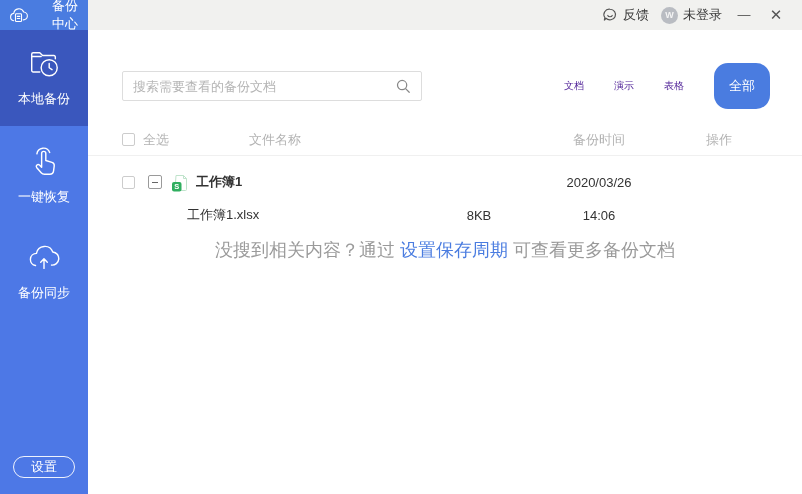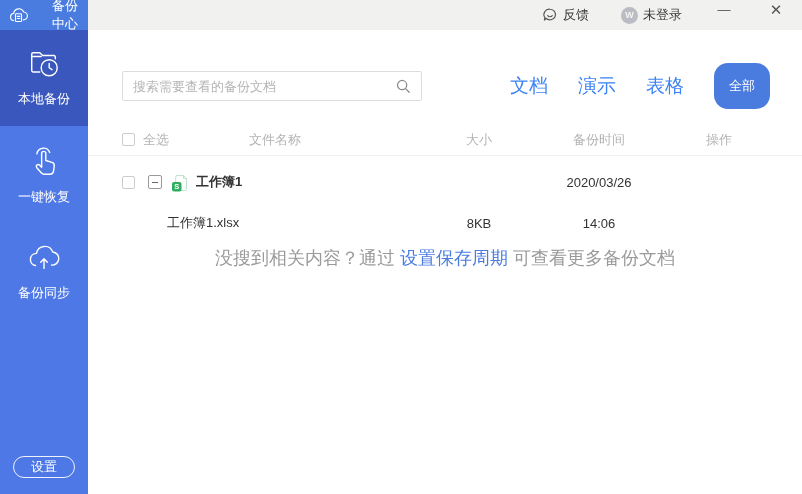--- a/index.html
+++ b/index.html
@@ -3,58 +3,58 @@
 <meta charset="utf-8">
 <style>
   * { margin:0; padding:0; box-sizing:border-box; }
   html,body { background:#e8e8e8; }
   body { font-family:"Liberation Sans","DejaVu Sans",sans-serif; }
   .window { position:relative; width:802px; height:494px; background:#fff; overflow:hidden; }
 
   
   .titlebar { position:absolute; top:0; left:0; right:0; height:30px; background:#f1f1ef; display:flex; align-items:stretch; }
   .logo-area { width:88px; background:#4a7ce0; display:flex; align-items:center; padding-left:9px; gap:24px; color:#fff; font-size:13px; }
-  .titlebar-right { margin-left:auto; display:flex; gap:32px; padding-right:16px; color:#3c3c3c; font-size:13px; }
+  .titlebar-right { margin-left:auto; display:flex; align-items:center; gap:12px; padding-right:16px; color:#3c3c3c; font-size:13px; }
   .tb-group { display:flex; align-items:center; gap:5px; cursor:default; }
   .avatar { width:17px; height:17px; border-radius:50%; background:#b9bcc2; color:#f4f4f4; font-size:9px; font-weight:bold; display:flex; align-items:center; justify-content:center; }
   .win-btn { color:#555; font-size:15px; width:20px; text-align:center; line-height:20px; }
   .win-btn.min { font-size:13px; }
 
   
   .sidebar { position:absolute; top:30px; left:0; bottom:0; width:88px; background:#4d78e6; }
   .side-item { display:flex; flex-direction:column; align-items:center; justify-content:center; gap:9px; color:#fff; font-size:13px; padding:17px 0 18px; cursor:pointer; }
   .side-item.active { background:#3a57bd; }
   .settings-btn { position:absolute; bottom:16px; left:50%; transform:translateX(-50%); border:1px solid rgba(255,255,255,.9); border-radius:14px; color:#fff; font-size:13px; padding:1px 17px; white-space:nowrap; cursor:pointer; background:transparent; }
 
   
   .main { position:absolute; top:30px; left:88px; right:0; bottom:0; background:#fff; }
   .toolbar { display:flex; align-items:center; margin:33px 32px 0 34px;justify-content:space-between; }
   .search-box { width:300px; height:30px; border:1px solid #ddd; border-radius:2px; display:flex; align-items:center; background:#fff; }
   .search-box input { flex:1; border:0; outline:none; padding:0 10px; font-size:13px; color:#333; font-family:inherit; background:transparent; }
   .search-box input::placeholder { color:#b5b5b5; }
   .search-icon { margin-right:10px; display:flex; }
   .filters { margin-left:auto; display:flex; align-items:center; gap:30px; }
-  .filter { font-size:19px; color:#3b82f6; cursor:pointer; }
+  .filter { font-size:10px; color:#4c1d95; cursor:pointer; }
   .filter.active { background:#4a7ce0; color:#fff; font-size:13px; padding:14px 15px; border-radius:14px; }
 
   
   .col-size { width:110px; text-align:center; }
   .col-time { width:130px; text-align:center; }
   .col-op   { width:110px; text-align:center; margin-right:28px; }
   .table-header { display:flex; align-items:center; height:32px; margin-top:15px; padding-left:34px; color:#b3b3b3; font-size:13px; border-bottom:1px solid #f0f0f0; }
   .hdr-name { flex:1; padding-left:80px; }
   .checkbox { width:13px; height:13px; border:1px solid #ccc; border-radius:2px; background:#fff; flex:0 0 auto; cursor:pointer; }
   .hdr-check-label { margin-left:8px; }
   .group-row { display:flex; align-items:center; height:40px; margin-top:6px; padding-left:34px; font-size:13px; color:#333; }
   .grp-name-area { flex:1; display:flex; align-items:center; }
   .collapse-box { width:14px; height:14px; border:1px solid #9a9a9a; border-radius:2px; margin-left:13px; position:relative; cursor:pointer; }
   .collapse-box::after { content:""; position:absolute; left:3px; right:3px; top:6px; height:1px; background:#666; }
   .file-icon { margin-left:9px; display:flex; }
   .grp-name { margin-left:7px; font-weight:bold; }
-  .child-row { display:flex; align-items:center; height:26px; padding-left:14px; font-size:13px; color:#333;margin-top:8px; }
+  .child-row { display:flex; align-items:center; height:26px; padding-left:34px; font-size:13px; color:#333; }
   .child-name { flex:1; padding-left:65px; }
 
   .hint { text-align:center; margin-top:10px; font-size:18px; color:#9a9a9a; }
   .hint a { color:#4a7ce0; text-decoration:none; margin:0 5px; cursor:pointer; }
 </style>
 </head>
 <body>
 
 <div class="window">
 
@@ -138,21 +138,20 @@
         <span class="filter">演示</span>
         <span class="filter">表格</span>
         <span class="filter active">全部</span>
       </div>
     </div>
 
     <div class="table-header">
       <span class="checkbox"></span>
       <span class="hdr-check-label">全选</span>
       <span class="hdr-name">文件名称</span>
-      <span class="col-size">大小</span>
       <span class="col-time">备份时间</span>
       <span class="col-op">操作</span>
     </div>
 
     <div class="group-row">
       <span class="checkbox"></span>
       <span class="collapse-box"></span>
       <span class="file-icon">
         <svg width="18" height="19" viewBox="0 0 18 19" fill="none">
           <path d="M5 2.5 h7.5 l3 3 v11 a1 1 0 0 1 -1 1 h-9.5 a1 1 0 0 1 -1 -1 z" fill="#fff" stroke="#bfe3cb" stroke-width="1"></path>

